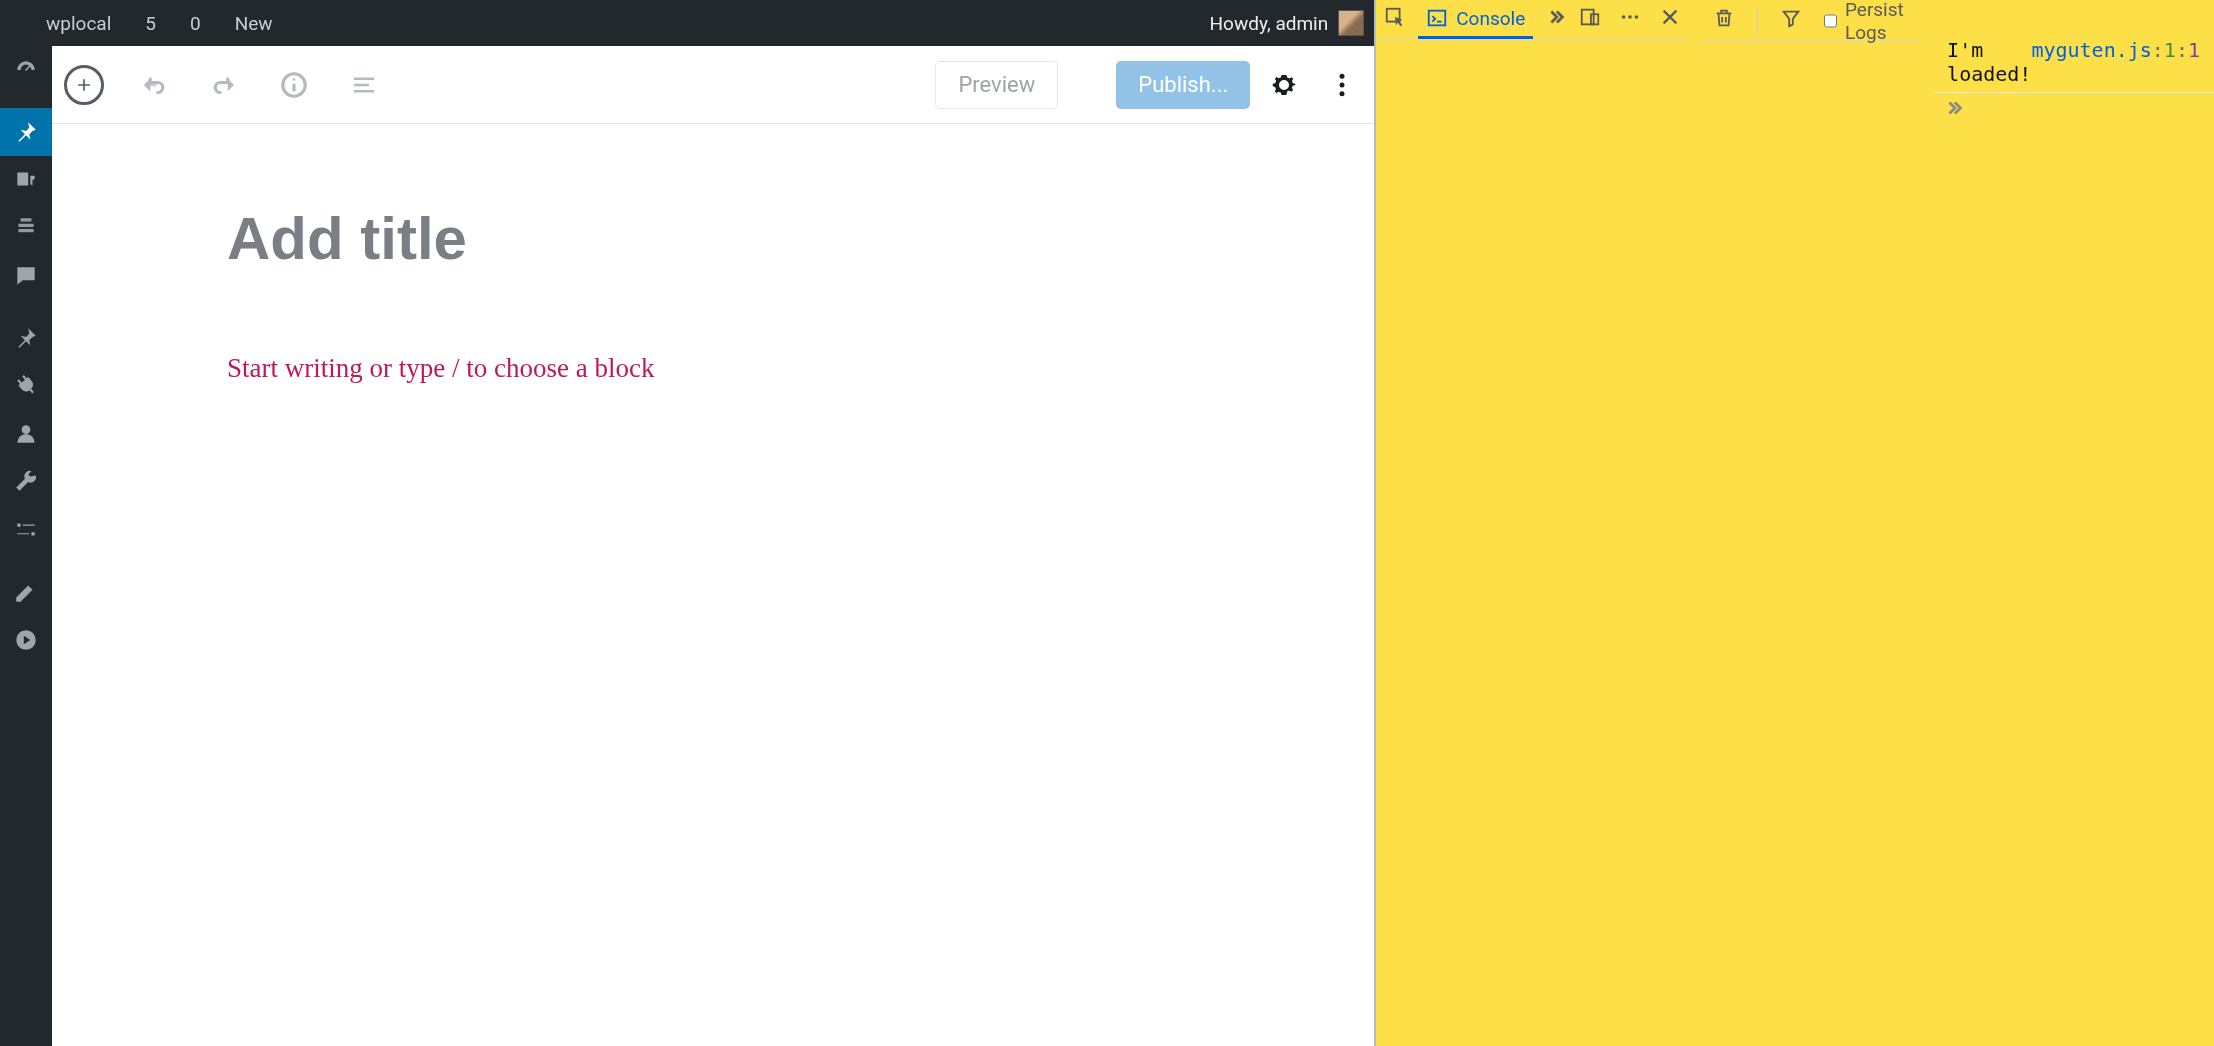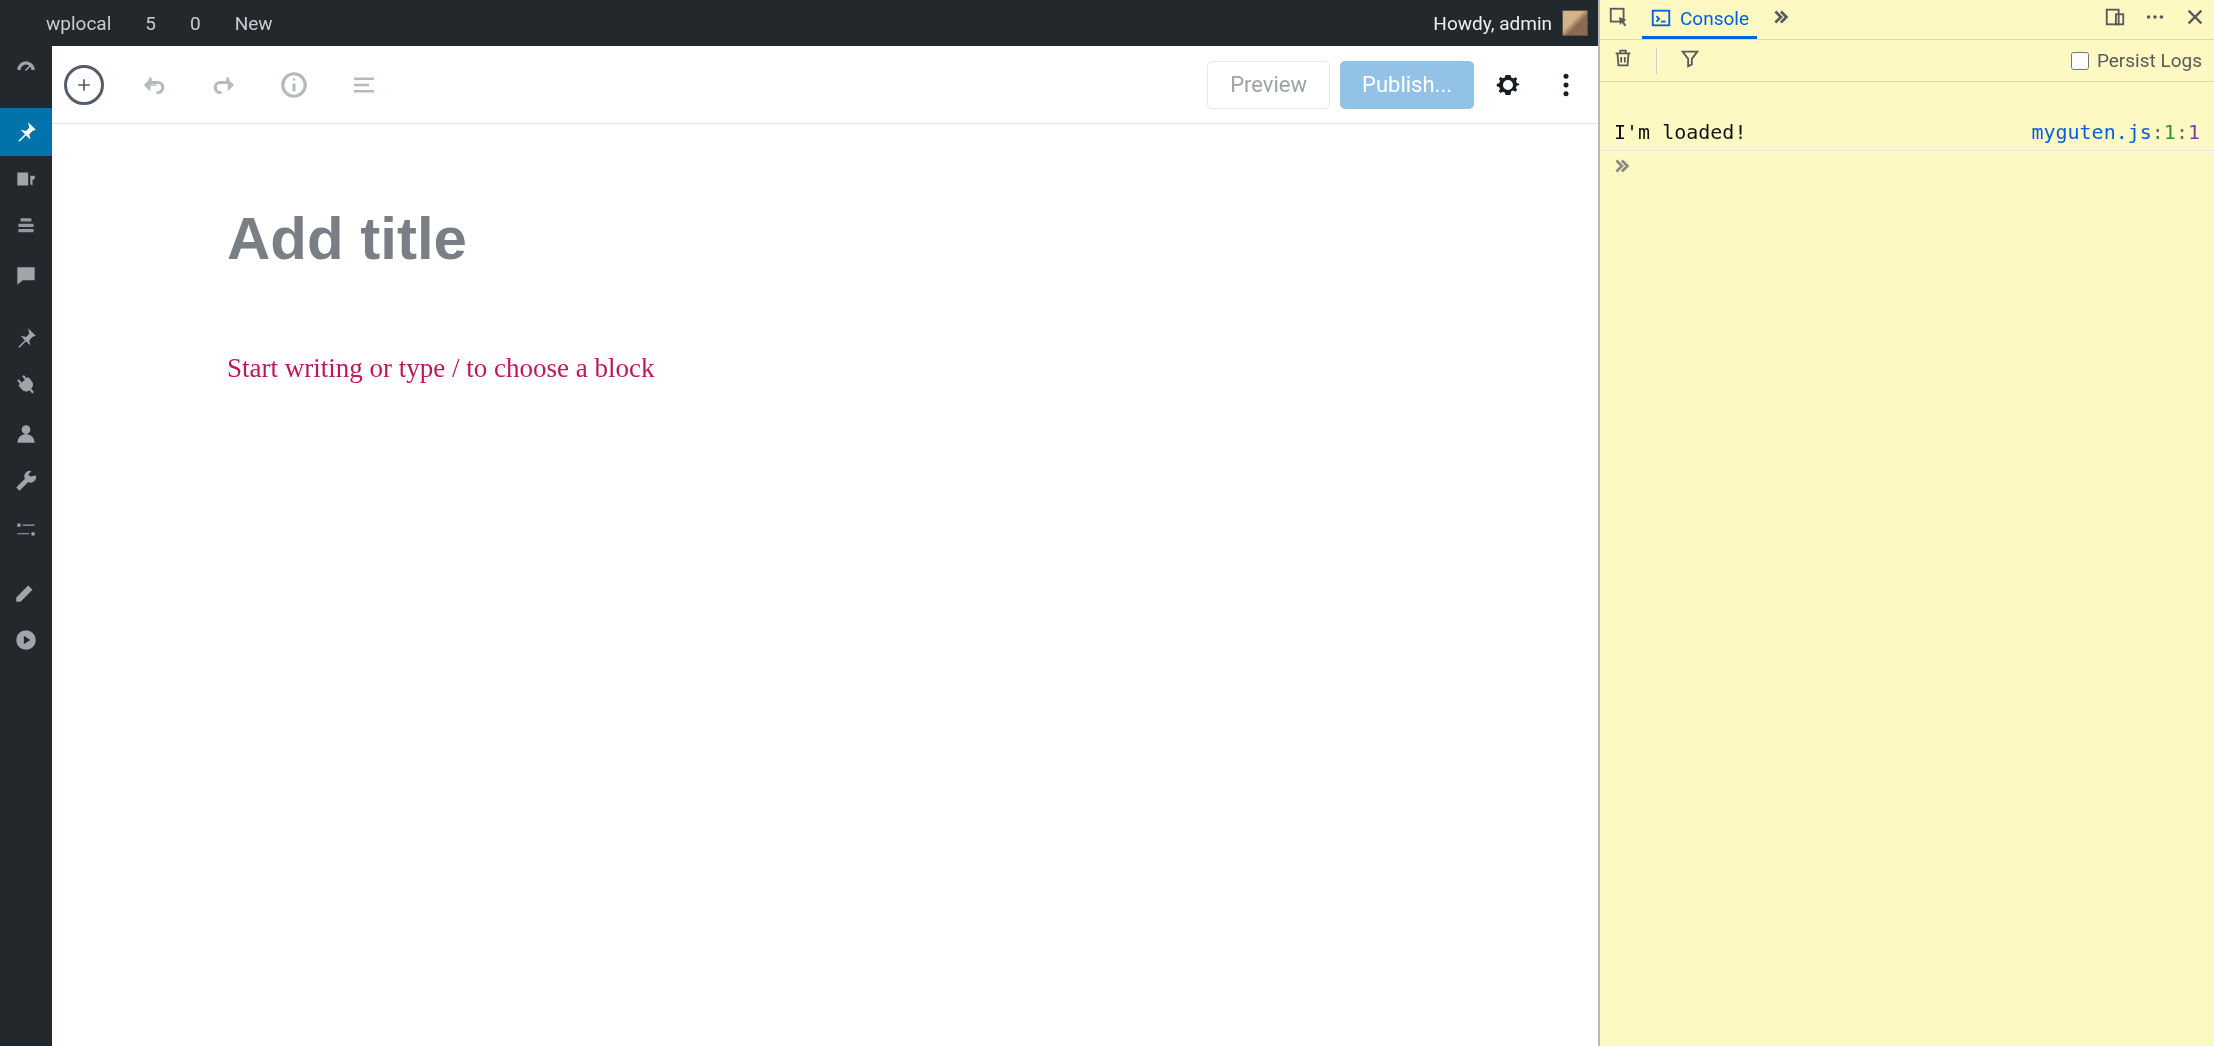--- a/index.html
+++ b/index.html
@@ -28,30 +28,30 @@
 .tb-left { display: flex; align-items: center; gap: 22px; }
 .tb-btn { width: 48px; height: 48px; display: flex; align-items: center; justify-content: center; color: #555d66; cursor: pointer; }
 .tb-btn.disabled { color: #b5bac0; cursor: default; }
 .tb-btn svg { width: 30px; height: 30px; }
 .add-circle { width: 40px; height: 40px; border: 3px solid #555d66; border-radius: 50%; display: flex; align-items: center; justify-content: center; }
 .add-circle svg { width: 20px; height: 20px; }
 
 .tb-right { display: flex; align-items: center; gap: 10px; }
 .btn { height: 48px; padding: 0 22px; display: flex; align-items: center; font-size: 22px; border-radius: 5px; cursor: pointer; }
 .btn-preview { border: 1px solid #e5e7ea; color: #9ea3a8; background:#fff; }
-.btn-publish { background: #92c3e6; color: #fff; border: none; }
+.btn-publish { background: #92c3e6; color: #fff; border: none; margin-left: 48px; }
 .icon-btn { width: 48px; height: 48px; display: flex; align-items: center; justify-content: center; color: #191e23; cursor: pointer; }
 .icon-btn svg { width: 30px; height: 30px; }
 
 .editor-content { flex: 1; padding: 80px 0 0 175px; }
 .title-ph { font-family: Liberation Sans, sans-serif; font-size: 60px; color: #7a7f85; font-weight: 600; }
 .body-ph { font-family: Georgia, 'Times New Roman', serif; font-size: 27px; color: #be185d; margin-top: 80px; }
 
 
-.devtools { flex: 1; height: 1046px; background: #fef9c3; border-left: 2px solid #b9b9b9; display: flex; flex-direction: column; font-size: 19px; }
+.devtools { flex: 1; height: 1046px; background: #fde047; border-left: 2px solid #b9b9b9; display: flex; flex-direction: row; font-size: 19px; gap: 12px; }
 .dt-tabs { height: 40px; border-bottom: 1px solid #d6d6d6; display: flex; align-items: center; padding: 0 8px; gap: 12px; }
 .dt-tab { display: flex; align-items: center; gap: 8px; height: 38px; padding: 0 8px; color: #5a5a5a; cursor: pointer; }
 .dt-tab.active { color: #0060df; border-bottom: 3px solid #0060df; }
 .dt-tab svg, .dt-icon svg { width: 22px; height: 22px; }
 .dt-right-icons { margin-left: auto; display: flex; align-items: center; gap: 18px; color: #5a5a5a; }
 
 .dt-toolbar { height: 42px; border-bottom: 1px solid #d6d6d6; display: flex; align-items: center; padding: 0 12px; gap: 22px; color: #5a5a5a; }
 .dt-toolbar .right { margin-left: auto; display: flex; align-items: center; gap: 8px; }
 .dt-toolbar input[type=checkbox]{ width:18px; height:18px; }
 

